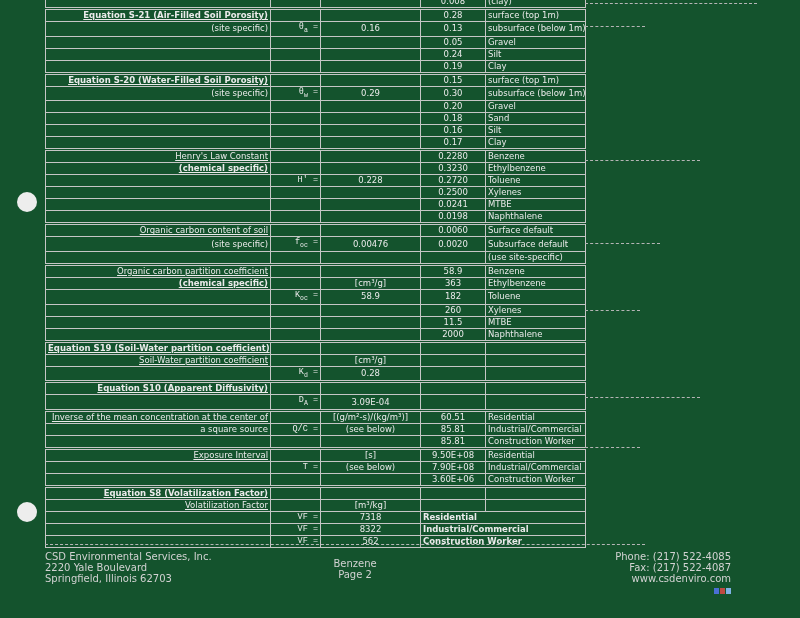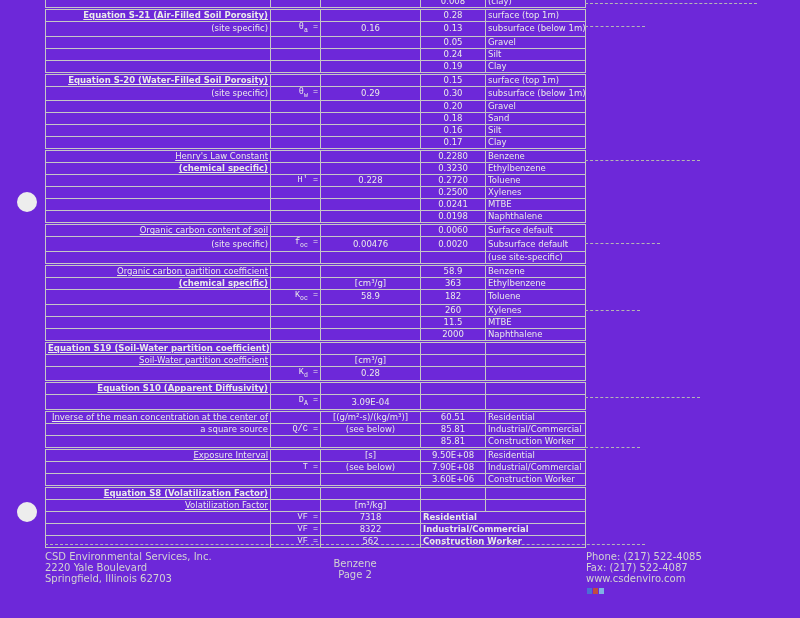--- a/index.html
+++ b/index.html
@@ -1,18 +1,18 @@
 <!DOCTYPE html>
 <html><head>
 <meta charset="utf-8">
 <style>
   html,body{margin:0;padding:0;background:#000;}
   body{width:800px;height:618px;overflow:hidden;position:relative;
        font-family:"DejaVu Sans","Liberation Sans",sans-serif;}
-  .page{position:absolute;inset:0;background:#6d28d9;color:#e8e8e8;}
+  .page{position:absolute;inset:0;background:#14532d;color:#e8e8e8;}
 
   
   .hole{position:absolute;left:17px;width:20px;height:20px;border-radius:50%;background:#ededed;}
   .hole-1{top:192px;}
   .hole-2{top:502px;}
 
   
   table.sheet{border-collapse:collapse;table-layout:fixed;position:absolute;left:45px;top:-5px;width:540px;}
   table.sheet td{border:1px solid #c6c6c6;height:11px;line-height:11px;font-size:8.5px;
       padding:0 2px;white-space:nowrap;overflow:hidden;color:#eaeaea;}
@@ -26,21 +26,21 @@
   .und{text-decoration:underline;}
   sub{font-size:6.5px;}
 
   
   .artifact{position:absolute;border-top:1px dashed #b5b5b5;height:0;}
 
   
   .footer{position:absolute;font-size:10px;line-height:11px;color:#d2d2d2;}
   .f-left{left:45px;top:551px;text-align:left;}
   .f-center{left:295px;top:558px;width:120px;text-align:center;}
-  .f-right{left:586px;top:551px;width:200px;}
+  .f-right{left:531px;top:551px;width:200px;text-align:right;}
   .logo{display:inline-block;margin-top:1px;}
   .logo i{display:inline-block;width:5px;height:6px;margin-left:1px;}
 </style>
 </head>
 <body>
 
 <div class="page">
 
   <div class="hole hole-1" style="background: rgb(237, 237, 237);"></div>
   <div class="hole hole-2" style="background: rgb(237, 237, 237);"></div>

